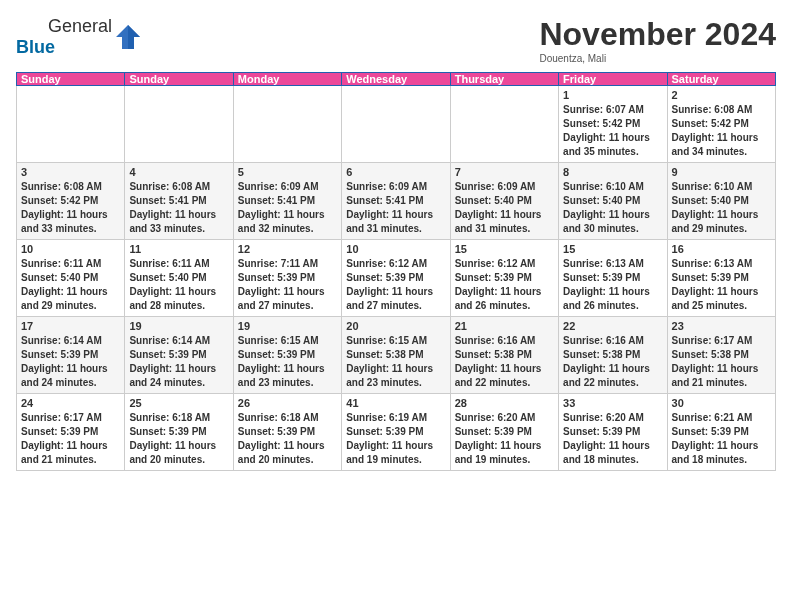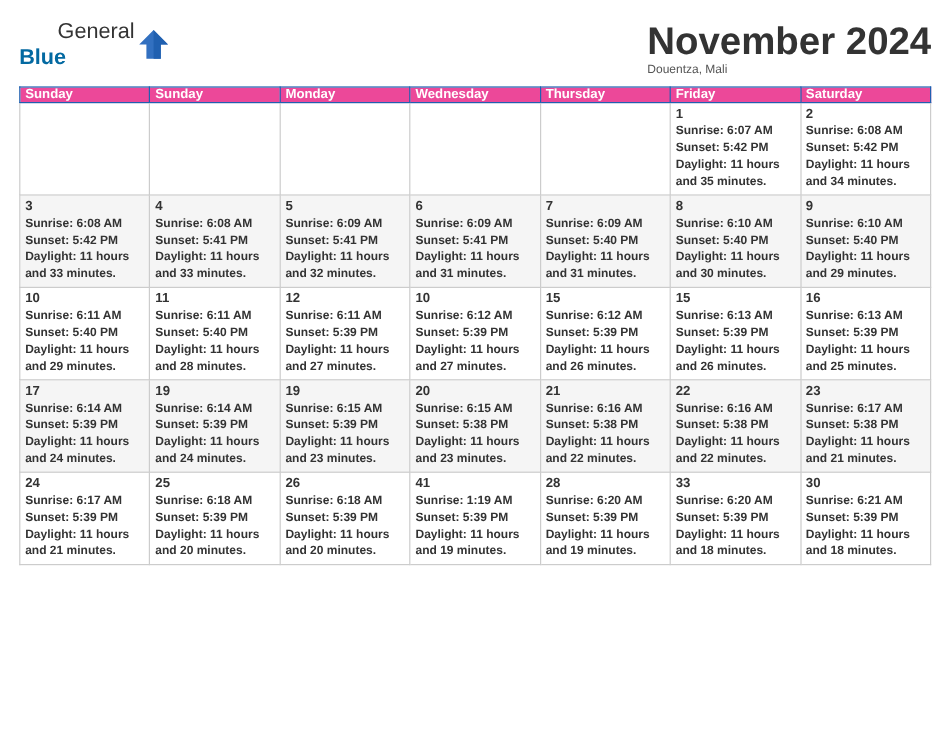--- a/index.html
+++ b/index.html
@@ -201,21 +201,21 @@
 Daylight: 11 hours and 29 minutes.</div>
           </td>
           <td>
             <span class="day-num">11</span>
             <div class="day-info">Sunrise: 6:11 AM
 Sunset: 5:40 PM
 Daylight: 11 hours and 28 minutes.</div>
           </td>
           <td>
             <span class="day-num">12</span>
-            <div class="day-info">Sunrise: 6:11 AM
+            <div class="day-info">Sunrise: 7:11 AM
 Sunset: 5:39 PM
 Daylight: 11 hours and 27 minutes.</div>
           </td>
           <td>
             <span class="day-num">10</span>
             <div class="day-info">Sunrise: 6:12 AM
 Sunset: 5:39 PM
 Daylight: 11 hours and 27 minutes.</div>
           </td>
           <td>
@@ -295,21 +295,21 @@
 Daylight: 11 hours and 20 minutes.</div>
           </td>
           <td>
             <span class="day-num">26</span>
             <div class="day-info">Sunrise: 6:18 AM
 Sunset: 5:39 PM
 Daylight: 11 hours and 20 minutes.</div>
           </td>
           <td>
             <span class="day-num">41</span>
-            <div class="day-info">Sunrise: 1:19 AM
+            <div class="day-info">Sunrise: 6:19 AM
 Sunset: 5:39 PM
 Daylight: 11 hours and 19 minutes.</div>
           </td>
           <td>
             <span class="day-num">28</span>
             <div class="day-info">Sunrise: 6:20 AM
 Sunset: 5:39 PM
 Daylight: 11 hours and 19 minutes.</div>
           </td>
           <td>

